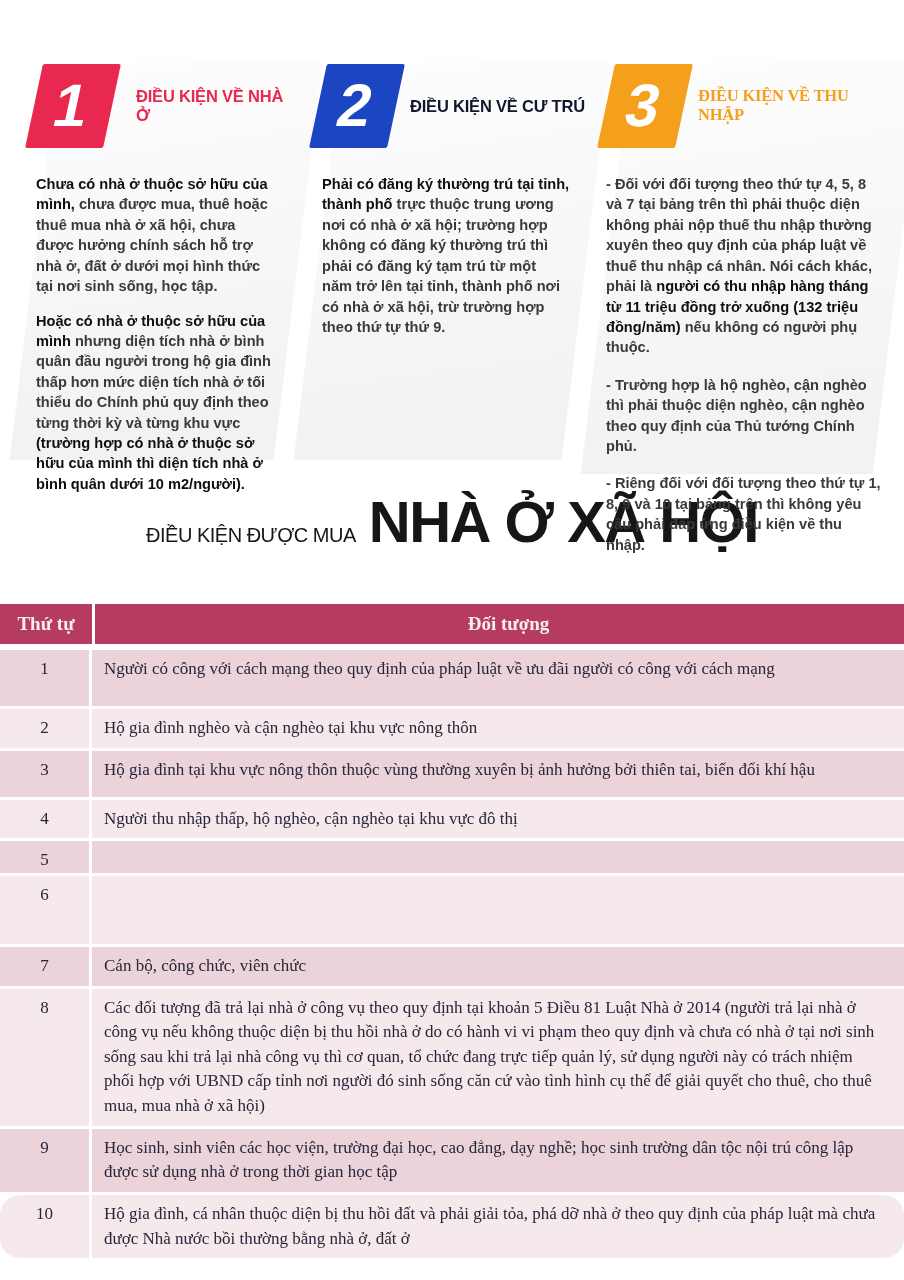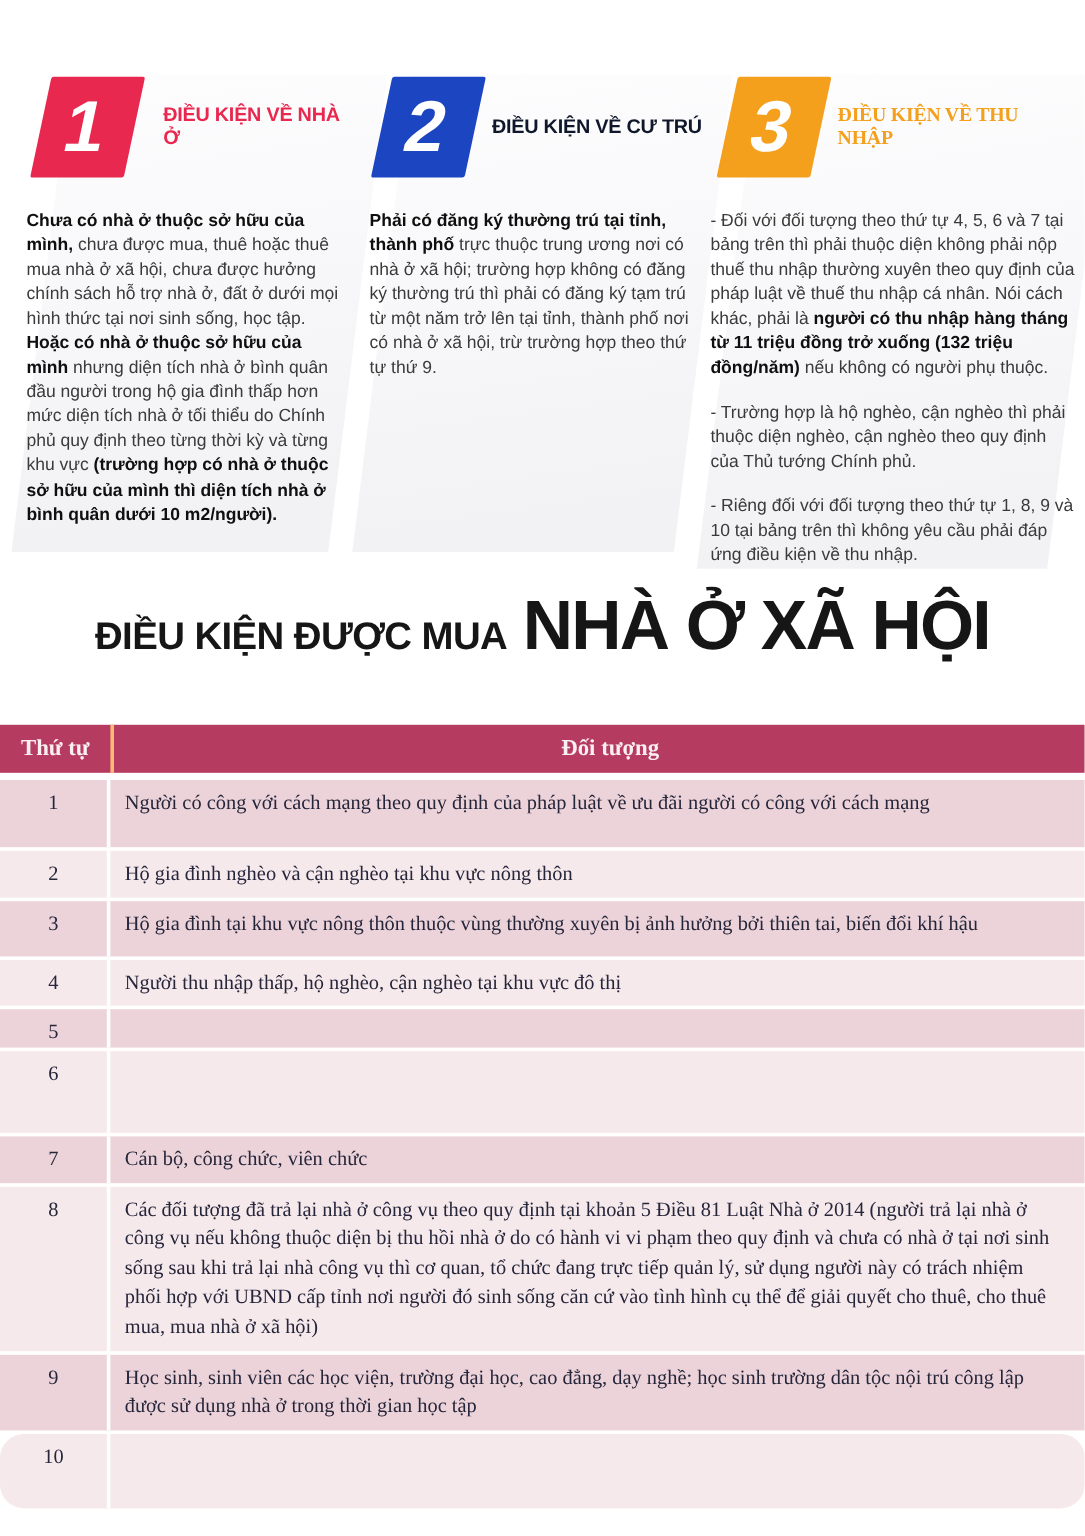--- a/index.html
+++ b/index.html
@@ -25,37 +25,37 @@
 
   .s1 .num-block{background:#e9284f;}
   .s1 .sec-title{color:#e9284f;margin-left:24px;}
   .s2 .num-block{background:#1c45c1;}
   .s2 .sec-title{color:#0f172a;}
   .s3 .num-block{background:#f4a01d;}
   .s3 .sec-title{color:#f4a01d;font-family:Liberation Serif, serif;}
 
   .sec-body{position:relative;z-index:1;font-size:14.6px;line-height:1.4;color:#3a3a3a;}
   .sec-body b{color:#0f0f0f;}
-  .sec-body p{margin:0;}
+  .sec-body p{margin:14px;font-weight:bold;}
   .s1 .sec-body{width:268px;padding-left:4px;}
   .s2 .sec-body{width:276px;padding-left:6px;}
   .s3 .sec-body{width:304px;padding-left:2px;}
   .s3 .sec-body p{margin-bottom:17px;}
 
   
   .heading{position:absolute;top:488px;left:0;width:904px;display:flex;justify-content:center;
         align-items:baseline;gap:13px;color:#161616;white-space:nowrap;}
-  .heading-prefix{font-size:32px;font-weight:bold;letter-spacing:-0.5px;}
+  .heading-prefix{font-size:20px;font-weight:normal;letter-spacing:-0.5px;}
   .heading-main{font-size:58px;font-weight:bold;letter-spacing:-1.5px;}
 
   
   .subjects-table{position:absolute;top:604px;left:0;width:904px;
         font-family:"Liberation Serif",serif;color:#26263a;}
   .thead{display:flex;background:#b53b60;color:#fbeff2;font-weight:bold;height:40px;font-size:19px;}
-  .th1{width:92px;border-right:3px solid #fdba74;display:flex;align-items:center;justify-content:center;}
+  .th1{width:92px;border-right:3px solid #ffffff;display:flex;align-items:center;justify-content:center;}
   .th2{flex:1;display:flex;align-items:center;justify-content:center;padding-left:18px;}
   .tbody{margin-top:6px;}
   .trow{display:flex;margin-bottom:3px;font-size:17px;line-height:1.45;}
   .tbody .trow:nth-child(odd){background:#ecd3da;}
   .tbody .trow:nth-child(even){background:#f6e9ec;}
   .td1{width:92px;border-right:3px solid #ffffff;text-align:center;padding-top:7px;box-sizing:border-box;}
   .td2{flex:1;padding:7px 18px 7px 12px;}
   .tbody .trow:nth-child(1){min-height:56px;}
   .tbody .trow:nth-child(2){min-height:26px;}
   .tbody .trow:nth-child(3){min-height:46px;}
@@ -100,21 +100,21 @@
     </div>
 
     <div class="section s3">
       <div class="sec-head">
         <div class="num-block">
           <span class="num">3</span>
         </div>
         <div class="sec-title">ĐIỀU KIỆN VỀ THU NHẬP</div>
       </div>
       <div class="sec-body">
-        <p><span>- Đối với đối tượng theo thứ tự 4, 5, 6 và 7 tại bảng trên thì phải thuộc diện không phải nộp thuế thu nhập thường xuyên theo quy định của pháp luật về thuế thu nhập cá nhân. Nói cách khác, phải là </span><b>người có thu nhập hàng tháng từ 11 triệu đồng trở xuống (132 triệu đồng/năm)</b><span> nếu không có người phụ thuộc.</span></p>
+        <p><span>- Đối với đối tượng theo thứ tự 4, 5, 8 và 7 tại bảng trên thì phải thuộc diện không phải nộp thuế thu nhập thường xuyên theo quy định của pháp luật về thuế thu nhập cá nhân. Nói cách khác, phải là </span><b>người có thu nhập hàng tháng từ 11 triệu đồng trở xuống (132 triệu đồng/năm)</b><span> nếu không có người phụ thuộc.</span></p>
         <p>- Trường hợp là hộ nghèo, cận nghèo thì phải thuộc diện nghèo, cận nghèo theo quy định của Thủ tướng Chính phủ.</p>
         <p>- Riêng đối với đối tượng theo thứ tự 1, 8, 9 và 10 tại bảng trên thì không yêu cầu phải đáp ứng điều kiện về thu nhập.</p>
       </div>
     </div>
 
   </div>
 
   <div class="heading">
     <span class="heading-prefix">ĐIỀU KIỆN ĐƯỢC MUA</span>
     <span class="heading-main">NHÀ Ở XÃ HỘI</span>
@@ -155,17 +155,18 @@
       <div class="trow">
         <div class="td1">8</div>
         <div class="td2">Các đối tượng đã trả lại nhà ở công vụ theo quy định tại khoản 5 Điều 81 Luật Nhà ở 2014 (người trả lại nhà ở công vụ nếu không thuộc diện bị thu hồi nhà ở do có hành vi vi phạm theo quy định và chưa có nhà ở tại nơi sinh sống sau khi trả lại nhà công vụ thì cơ quan, tổ chức đang trực tiếp quản lý, sử dụng người này có trách nhiệm phối hợp với UBND cấp tỉnh nơi người đó sinh sống căn cứ vào tình hình cụ thể để giải quyết cho thuê, cho thuê mua, mua nhà ở xã hội)</div>
       </div>
       <div class="trow">
         <div class="td1">9</div>
         <div class="td2">Học sinh, sinh viên các học viện, trường đại học, cao đẳng, dạy nghề; học sinh trường dân tộc nội trú công lập được sử dụng nhà ở trong thời gian học tập</div>
       </div>
       <div class="trow">
         <div class="td1">10</div>
+        <div class="td2">Hộ gia đình, cá nhân thuộc diện bị thu hồi đất và phải giải tỏa, phá dỡ nhà ở theo quy định của pháp luật mà chưa được Nhà nước bồi thường bằng nhà ở, đất ở</div>
       </div>
     </div>
   </div>
 
 </div>
 
 </body></html>

